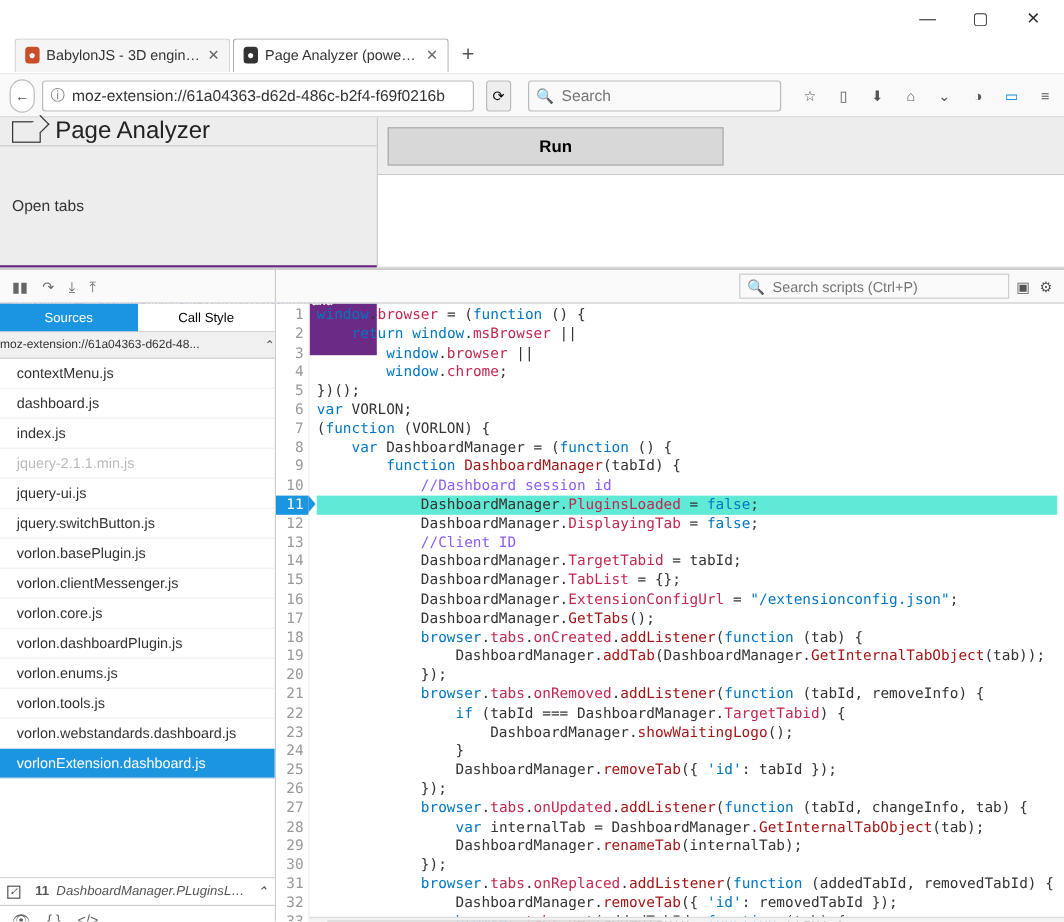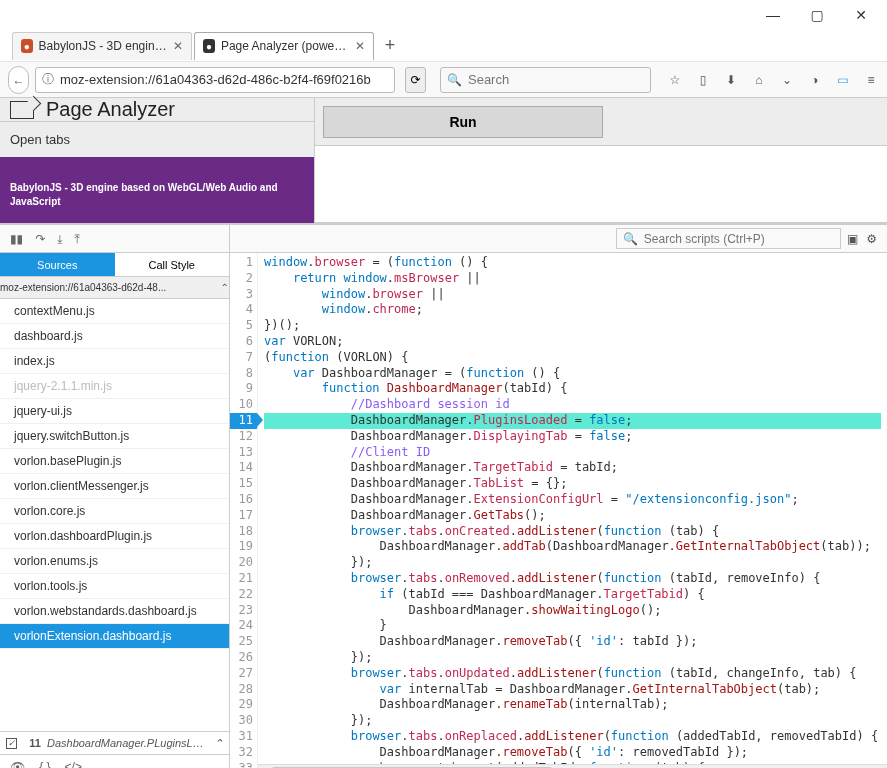--- a/index.html
+++ b/index.html
@@ -17,21 +17,21 @@
   .nav-btn { width: 28px; height: 28px; display: flex; align-items: center; justify-content: center; color: #555; border: 1px solid #bbb; border-radius: 14px; background: #fff; }
   .url-box { flex: 0 0 360px; height: 26px; border: 1px solid #bbb; border-radius: 3px; display: flex; align-items: center; padding: 0 6px; background: #fff; gap: 6px; }
   .url-text { flex: 1; font-size: 13px; color: #333; overflow: hidden; white-space: nowrap; }
   .reload-btn { width: 28px; height: 26px; display: flex; align-items: center; justify-content: center; border: 1px solid #bbb; border-radius: 3px; background: #eee; margin-left: 4px; }
   .search-box { flex: 1; height: 26px; border: 1px solid #bbb; border-radius: 3px; display: flex; align-items: center; padding: 0 6px; gap: 6px; margin-left: 8px; }
   .search-input { flex: 1; border: none; outline: none; color: #888; font-size: 13px; background: transparent; }
   .icon-row { display: flex; gap: 12px; padding-left: 10px; color: #555; }
   .icon-row .ico { width: 16px; height: 16px; display: flex; align-items: center; justify-content: center; }
 
   .page-area { display: flex; height: 125px; border-bottom: 1px solid #ccc; }
-  .left-col { width: 315px; background: #ededed; border-right: 1px solid #ccc; display: flex; flex-direction: column; }
+  .left-col { width: 315px; background: #ededed; border-right: 1px solid #ccc; display: flex; flex-direction: column; gap: 32px; }
   .pa-header { height: 48px; display: flex; align-items: center; gap: 12px; padding: 0 10px; border-bottom: 1px solid #ccc; }
   .pa-icon { width: 24px; height: 18px; border: 1.5px solid #333; position: relative; }
   .pa-icon::after { content: ""; position: absolute; right: -6px; top: -4px; width: 10px; height: 10px; border-top: 1.5px solid #333; border-right: 1.5px solid #333; transform: rotate(45deg); background: #ededed; }
   .pa-title { font-size: 20px; font-weight: 300; color: #222; }
   .open-tabs-label { padding: 10px 10px; font-size: 13px; color: #333; }
   .selected-tab { background: #6b2a86; color: #fff; padding: 24px 10px; font-size: 10px; font-weight: 700; line-height: 1.35; }
   .right-col { flex: 1; background: #ededed; display: flex; flex-direction: column; }
   .run-row { height: 48px; display: flex; align-items: center; justify-content: flex-start; padding-left: 8px; border-bottom: 1px solid #ccc; }
   .run-btn { width: 280px; height: 32px; border: 1px solid #aaa; background: #d8d8d8; font-weight: 700; font-size: 14px; display: flex; align-items: center; justify-content: center; }
   .content-white { flex: 1; background: #fff; }

